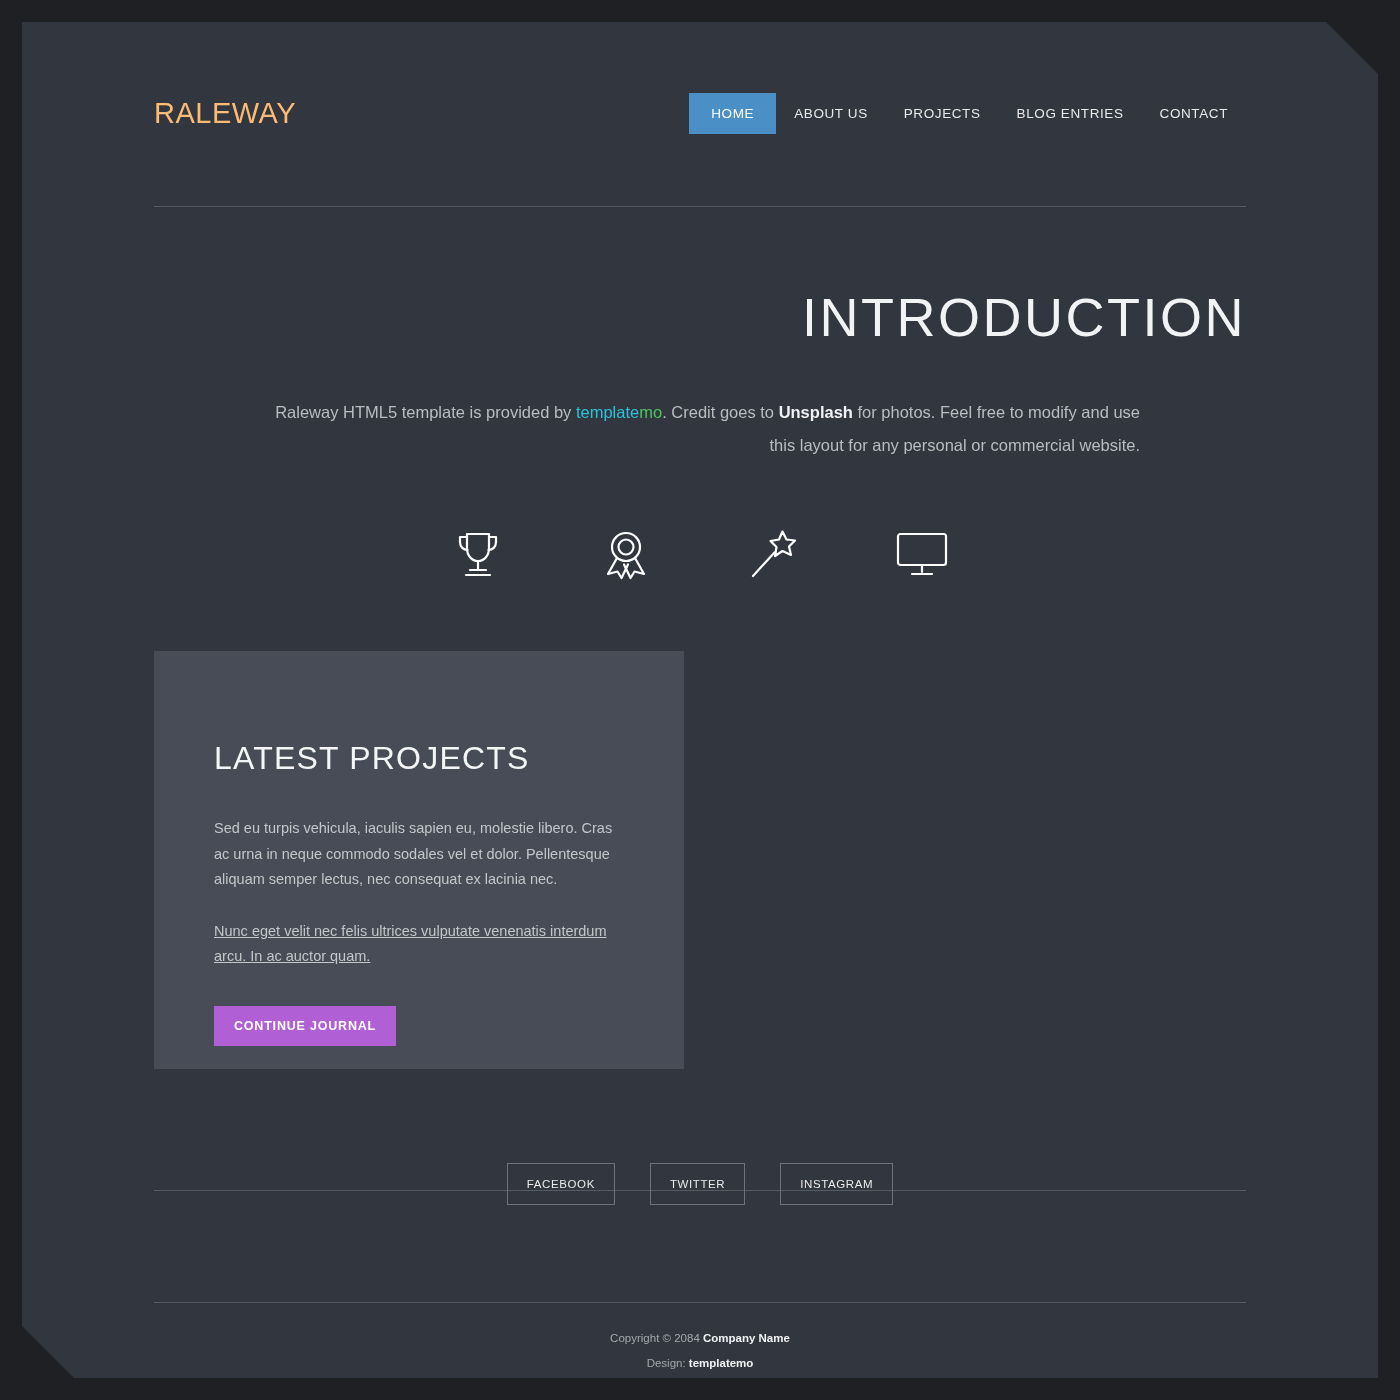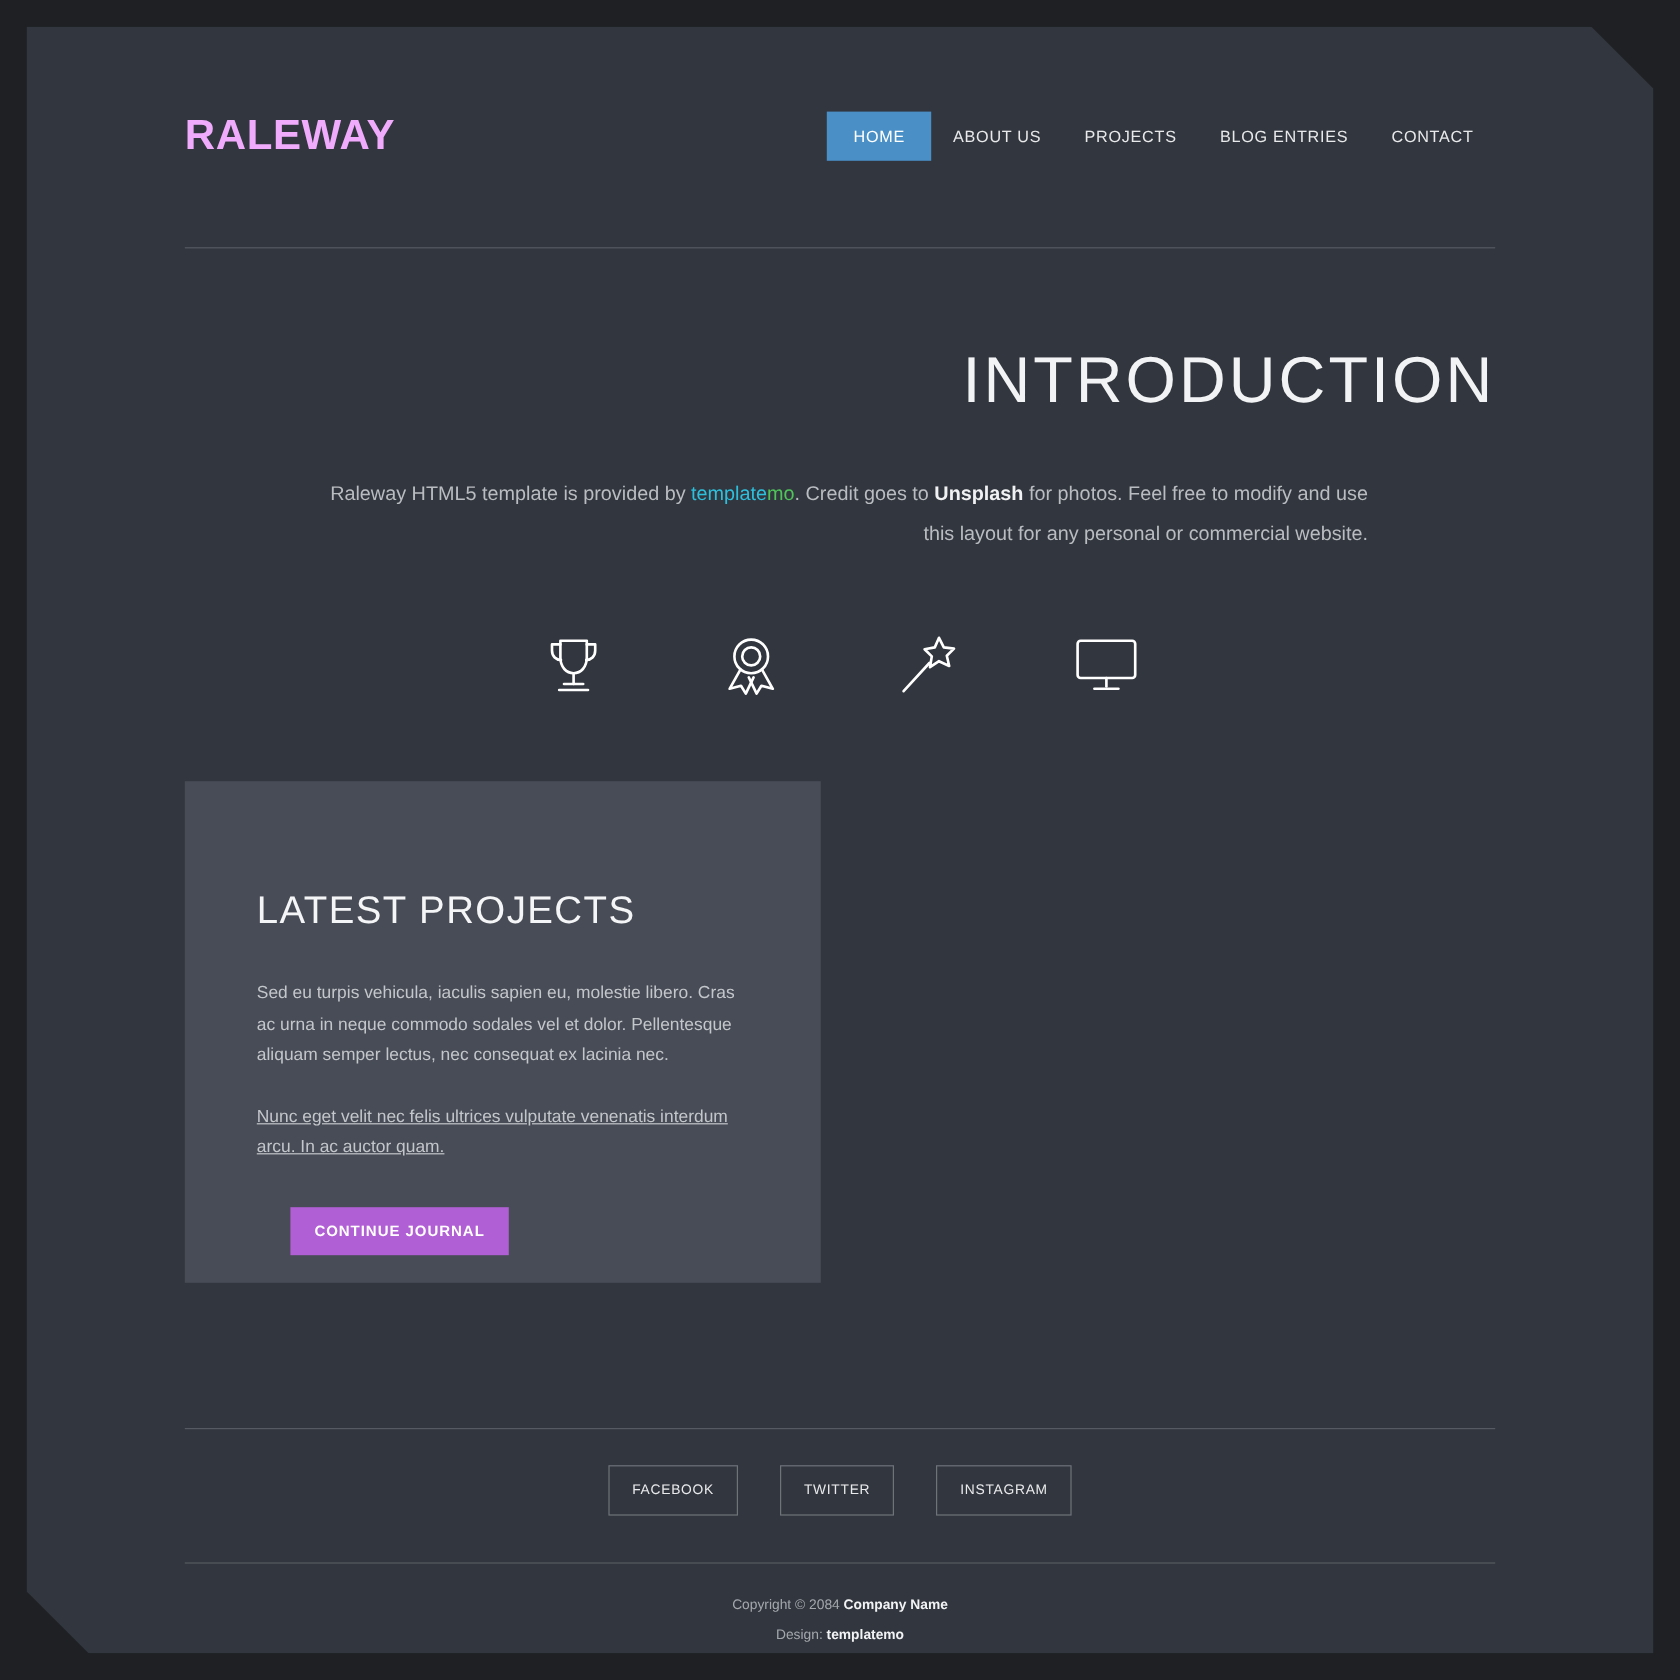--- a/index.html
+++ b/index.html
@@ -42,23 +42,23 @@
     top: 56px;
     left: 0;
     width: 100%;
     height: 70px;
     display: flex;
     align-items: center;
     justify-content: space-between;
   }
 
   .logo {
-    font-size: 35px;
-    font-weight: bold;
-    color: #f0abfc;
+    font-size: 29px;
+    font-weight: normal;
+    color: #fdba74;
     letter-spacing: 0.5px;
   }
 
   .nav {
     display: flex;
     align-items: center;
     gap: 0px;
   }
 
   .nav-item {
@@ -184,21 +184,20 @@
     margin-top: 36px;
     background: #b15fd4;
     color: #ffffff;
     font-size: 12.5px;
     font-weight: bold;
     letter-spacing: 0.8px;
     padding: 13px 20px;
     border: none;
     cursor: pointer;
     font-family: "Liberation Sans", sans-serif;
-    margin-left: 28px;
   }
 
   
   .grid {
     position: absolute;
     left: 562px;
     top: -4px;
     width: 530px;
     height: 422px;
     display: grid;
@@ -363,21 +362,21 @@
     position: absolute;
     left: 78%; top: 62%;
     width: 7%; height: 6%;
     background: #e0e0e0;
     border-radius: 50%;
   }
 
   
   .social-row {
     position: absolute;
-    top: 1199px;
+    top: 1141px;
     left: 0;
     width: 1092px;
     display: flex;
     justify-content: center;
     gap: 35px;
   }
 
   .social-btn {
     border: 1px solid #6e737b;
     background: transparent;

